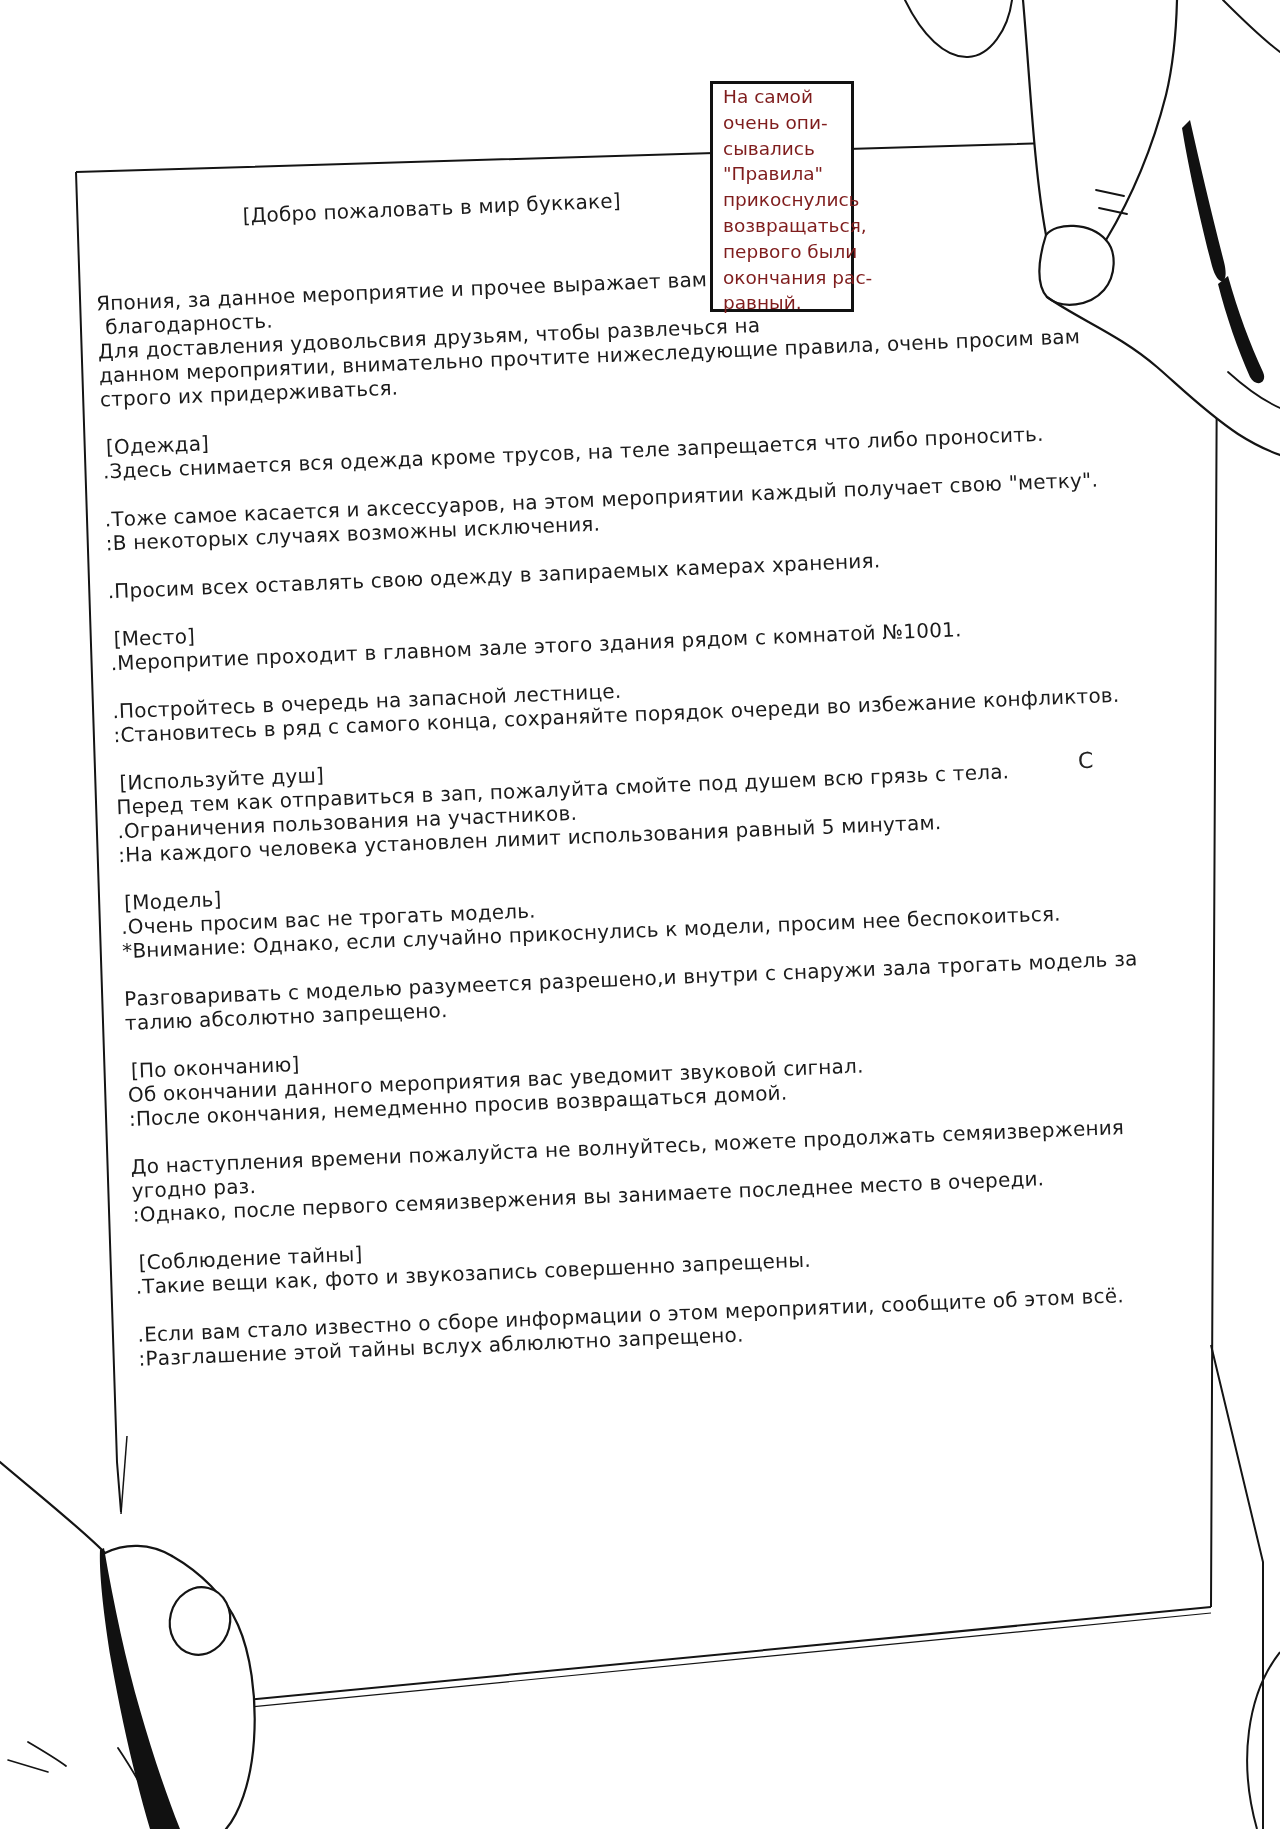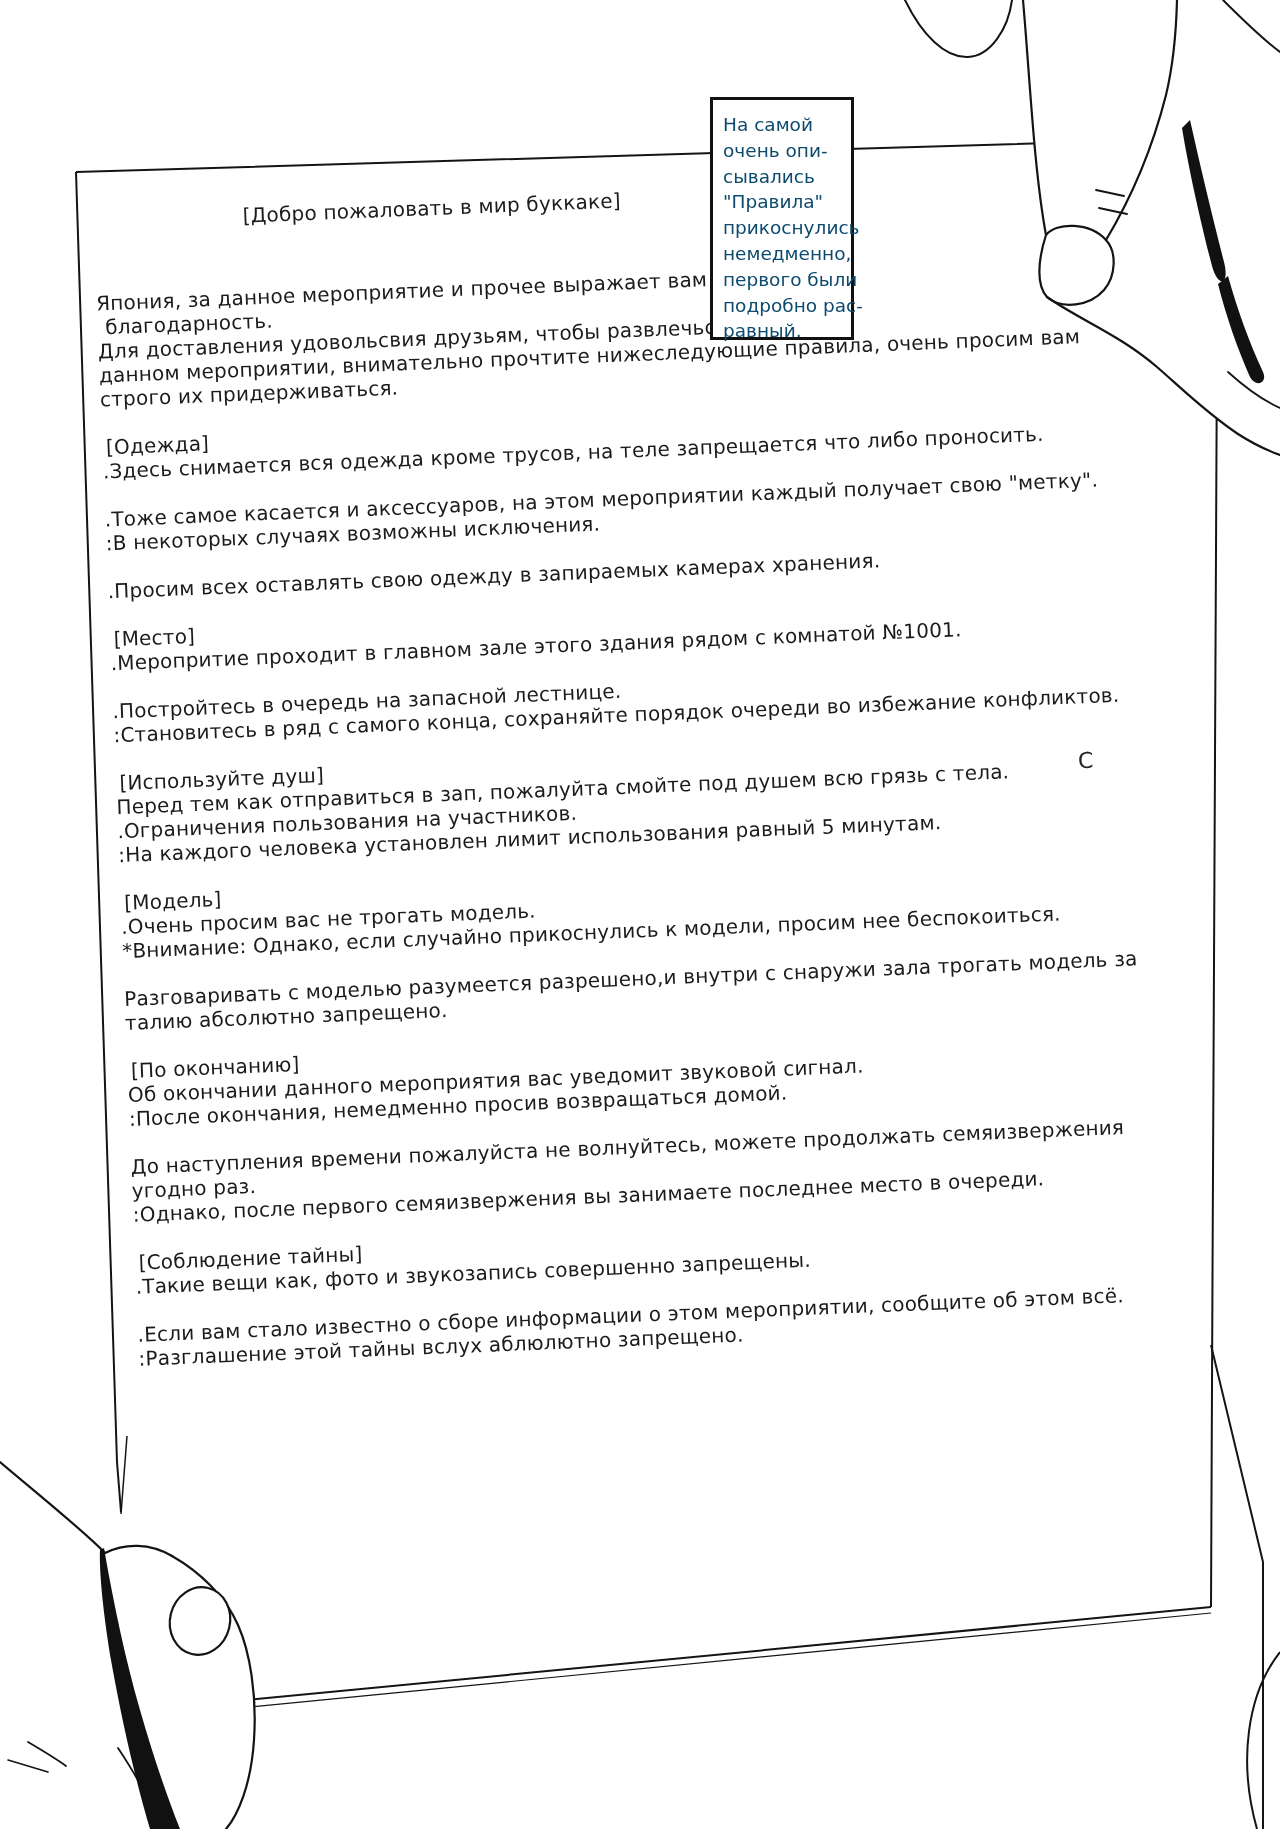--- a/index.html
+++ b/index.html
@@ -26,28 +26,28 @@
   .line.title{margin-left:158px;margin-top:10px;margin-bottom:58px;}
   .line.heading{margin-top:24px;margin-left:12px;}
   .line.gap{height:24px;}
   .line.indent{margin-left:16px;}
   #stray-mark{
     position:absolute;left:1078px;top:748px;z-index:2;
     font-size:22px;color:#222;transform:rotate(-2deg);
   }
   #art-hands{z-index:3;}
   #caption-box{
-    position:absolute;left:710px;top:97px;width:124px;height:225px;
+    position:absolute;left:710px;top:81px;width:124px;height:225px;
     z-index:5;
     background:#ffffff;
     border:3px solid #111;
-    padding:12px 4px 0 10px;
+    padding:0 4px 0 10px;
     font-size:18.5px;
     line-height:25.8px;
-    color:#0c4a6e;
+    color:#7f1d1d;
   }
   .cap-line{white-space:nowrap;}
 </style>
 </head>
 <body>
 
 <svg id="art-paper" class="layer" viewBox="0 0 1280 1829">
   <g fill="none" stroke="#141414">
 
     <path d="M76,172 C420,161 820,150 1218,138" stroke-width="2"></path>
@@ -147,17 +147,17 @@
              C136,1782 122,1722 111,1660 C103,1612 99,1570 100,1550 Z" fill="#111111"></path>
   </g>
 </svg>
 
 <div id="caption-box">
     <div class="cap-line">На самой</div>
     <div class="cap-line">очень опи-</div>
     <div class="cap-line">сывались</div>
     <div class="cap-line">"Правила"</div>
     <div class="cap-line">прикоснулись</div>
-    <div class="cap-line">немедменно,</div>
+    <div class="cap-line">возвращаться,</div>
     <div class="cap-line">первого были</div>
-    <div class="cap-line">подробно рас-</div>
+    <div class="cap-line">окончания рас-</div>
     <div class="cap-line">равный.</div>
   </div>
 
 </body></html>

